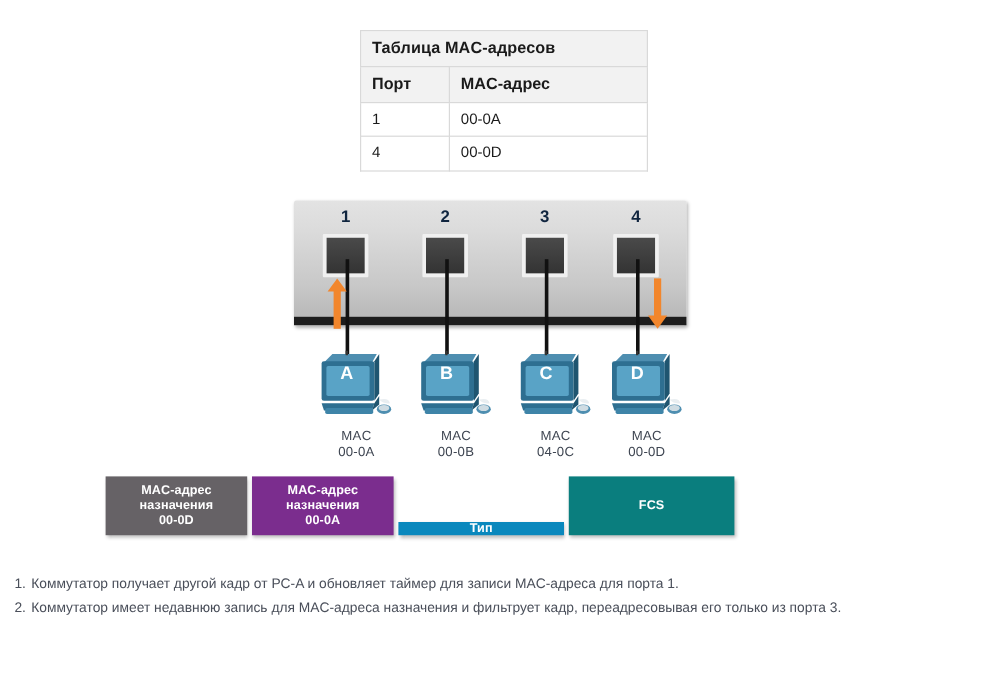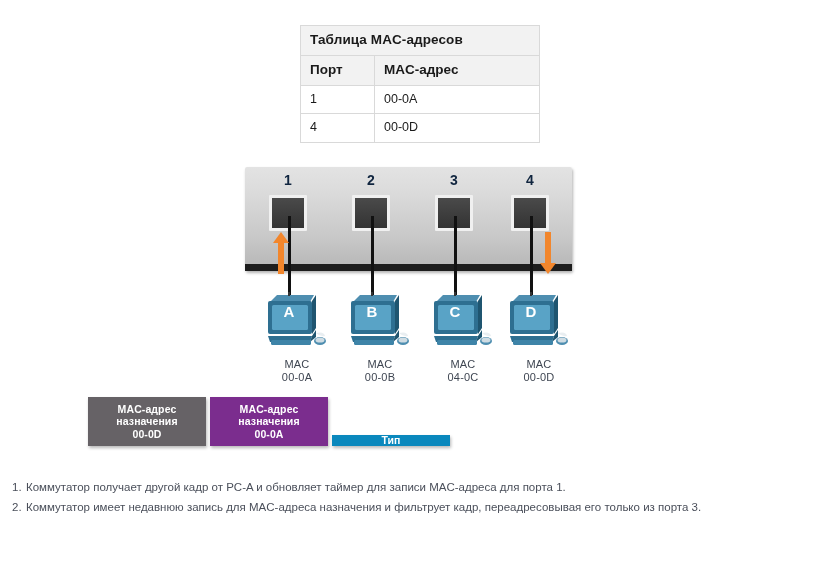--- a/index.html
+++ b/index.html
@@ -152,21 +152,21 @@
     text-align: center;
     color: #ffffff;
     font-size: 10.5px;
     font-weight: bold;
     line-height: 12.5px;
     letter-spacing: .1px;
     box-shadow: 1px 2px 3px rgba(0,0,0,.28);
   }
   .seg-dst  { width: 118px; background: #666266; }
   .seg-src  { width: 118px; background: #7b2d8e; }
-  .seg-type { width: 118px; background: #0a88bd; margin-top: 38px; }
+  .seg-type { width: 138px; background: #0a88bd; margin-top: 38px; }
   .seg-data { width: 128px; background: #8a7423; }
   .seg-fcs  { width: 138px; background: #0a7e7e; }
 
   
   #notes {
     position: absolute;
     left: 12px;
     top: 478px;
     width: 808px;
     font-size: 11.5px;
@@ -329,20 +329,23 @@
   <div class="frame-seg seg-src">
     <div>
       <div>MAC-адрес</div>
       <div>назначения</div>
       <div>00-0A</div>
     </div>
   </div>
   <div class="frame-seg seg-type">
     <div>Тип</div>
   </div>
+  <div class="frame-seg seg-fcs">
+    <div>FCS</div>
+  </div>
 </div>
 
 <div id="notes">
   <div class="note-row">
     <div class="note-num">1.</div>
     <div class="note-text">Коммутатор получает другой кадр от PC-A и обновляет таймер для записи MAC-адреса для порта 1.</div>
   </div>
   <div class="note-row">
     <div class="note-num">2.</div>
     <div class="note-text">Коммутатор имеет недавнюю запись для MAC-адреса назначения и фильтрует кадр, переадресовывая его только из порта 3.</div>

